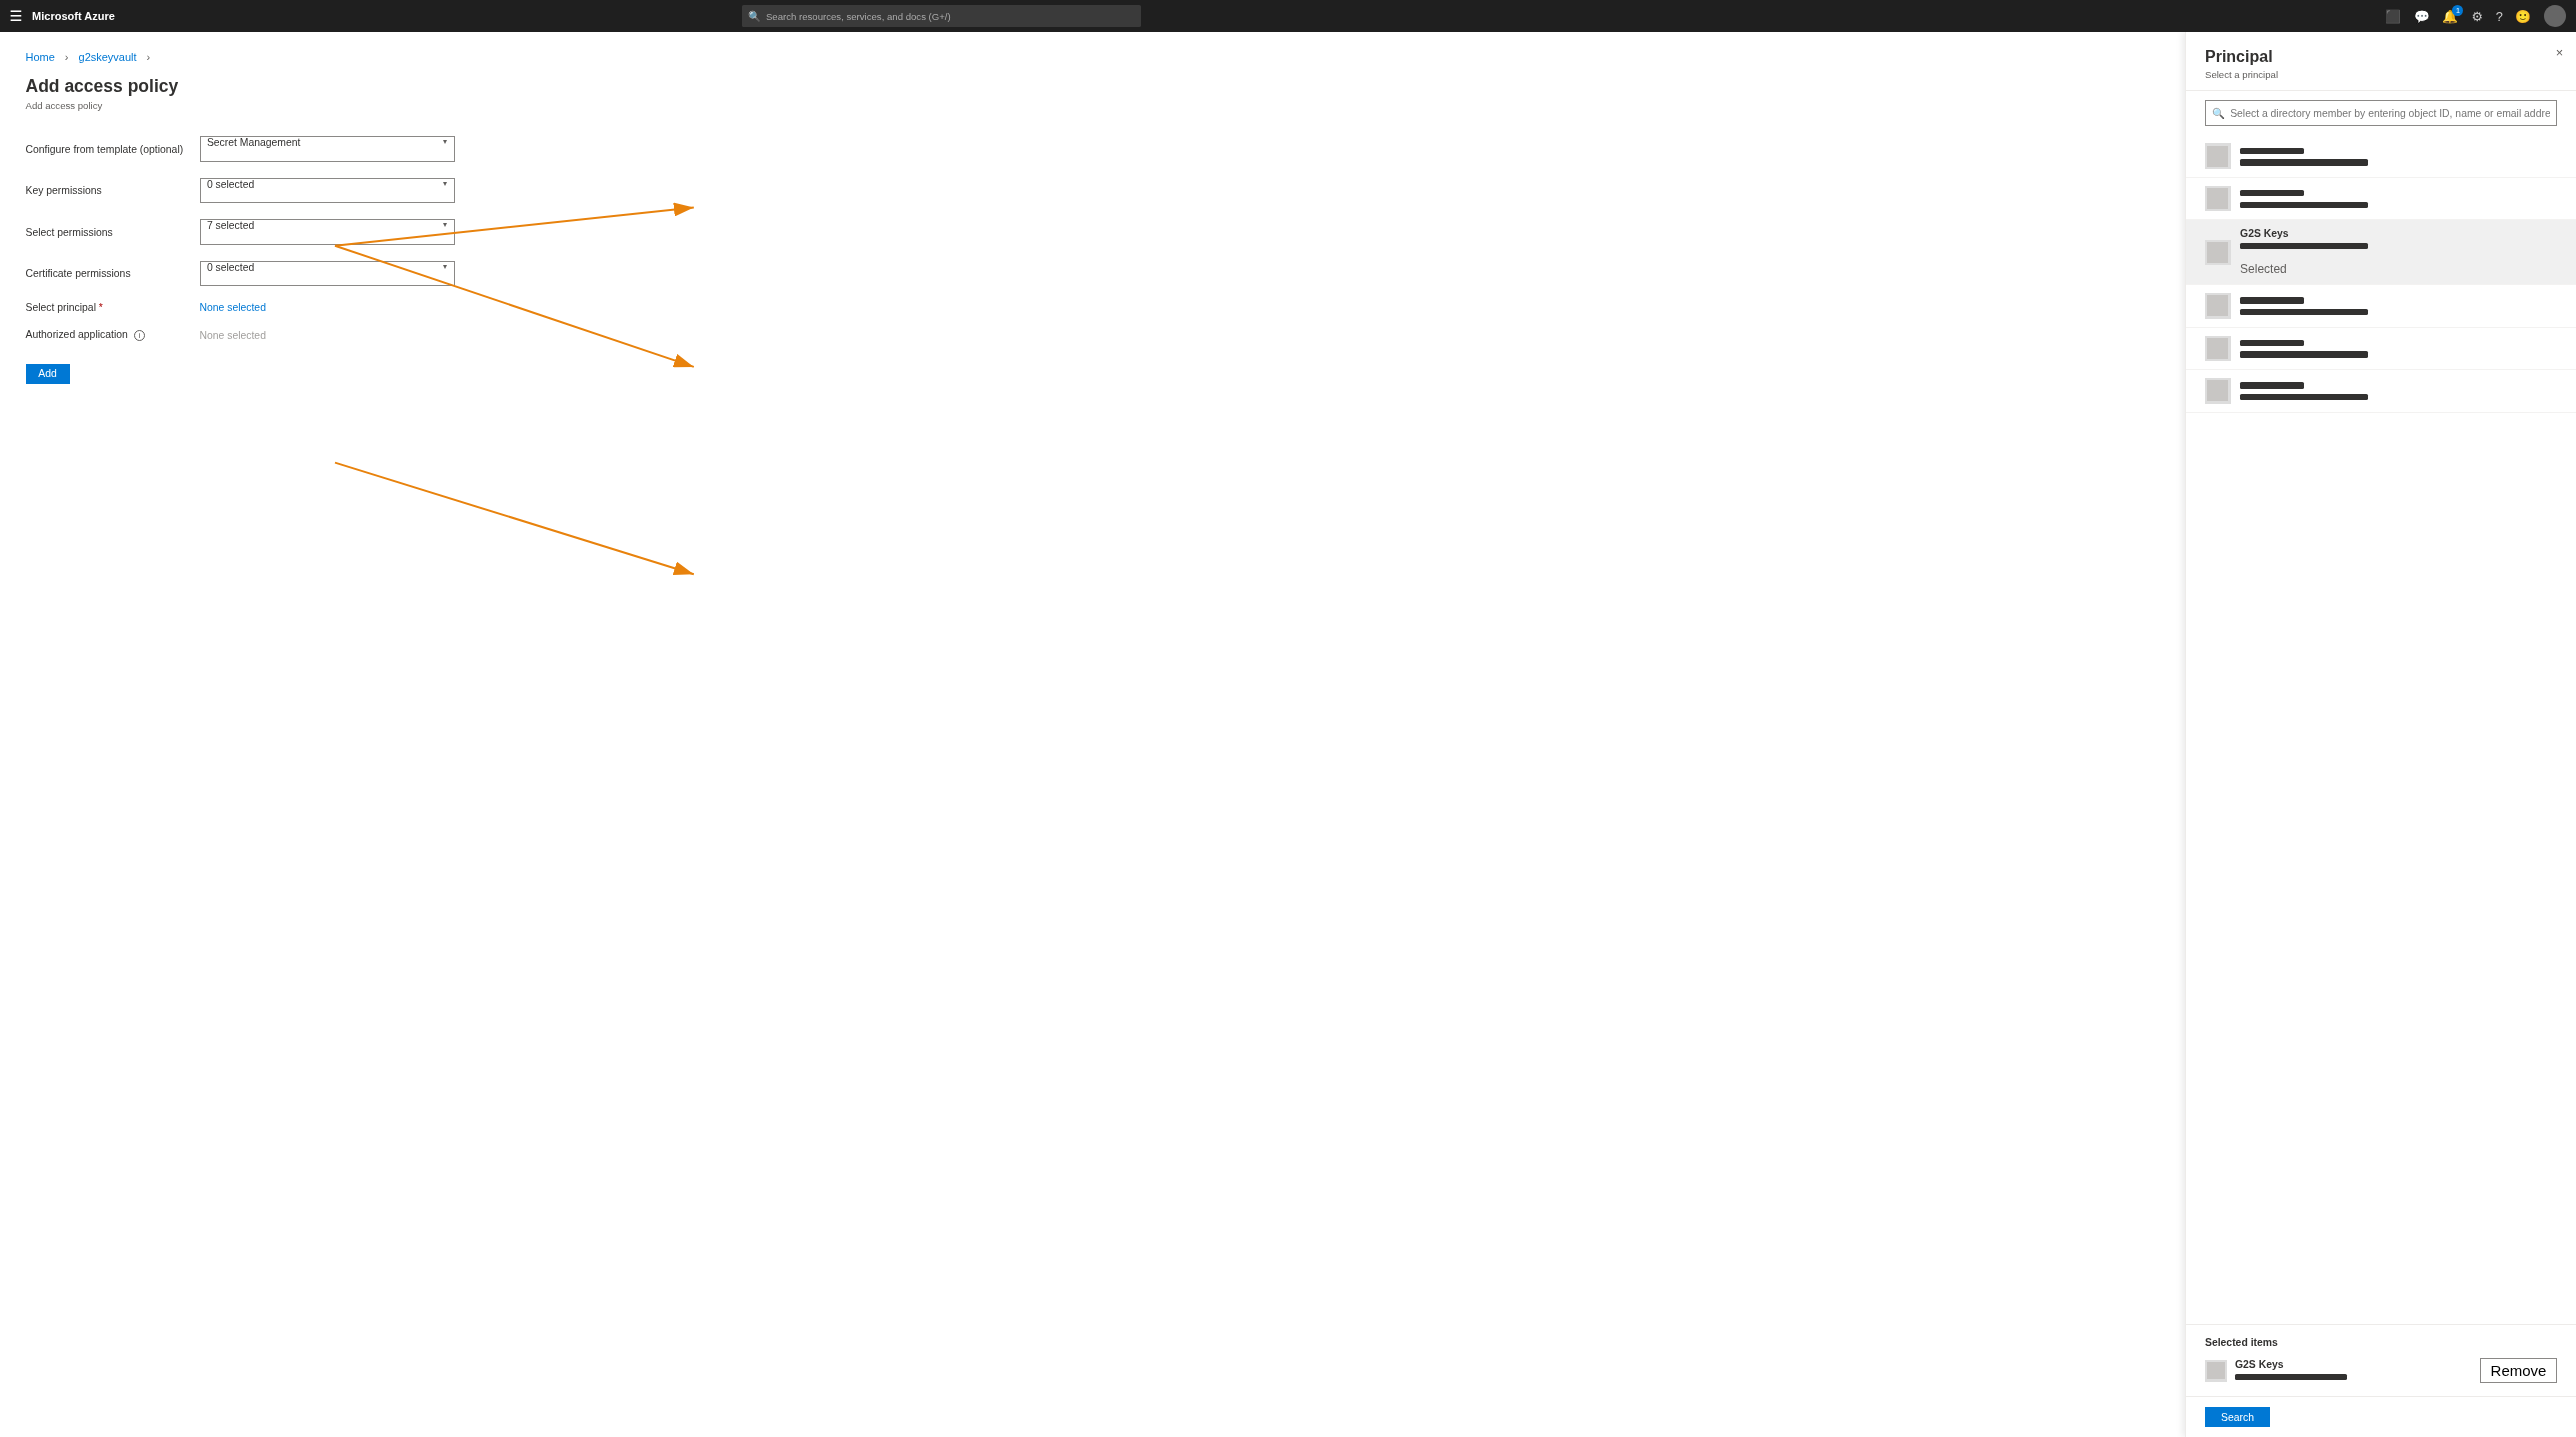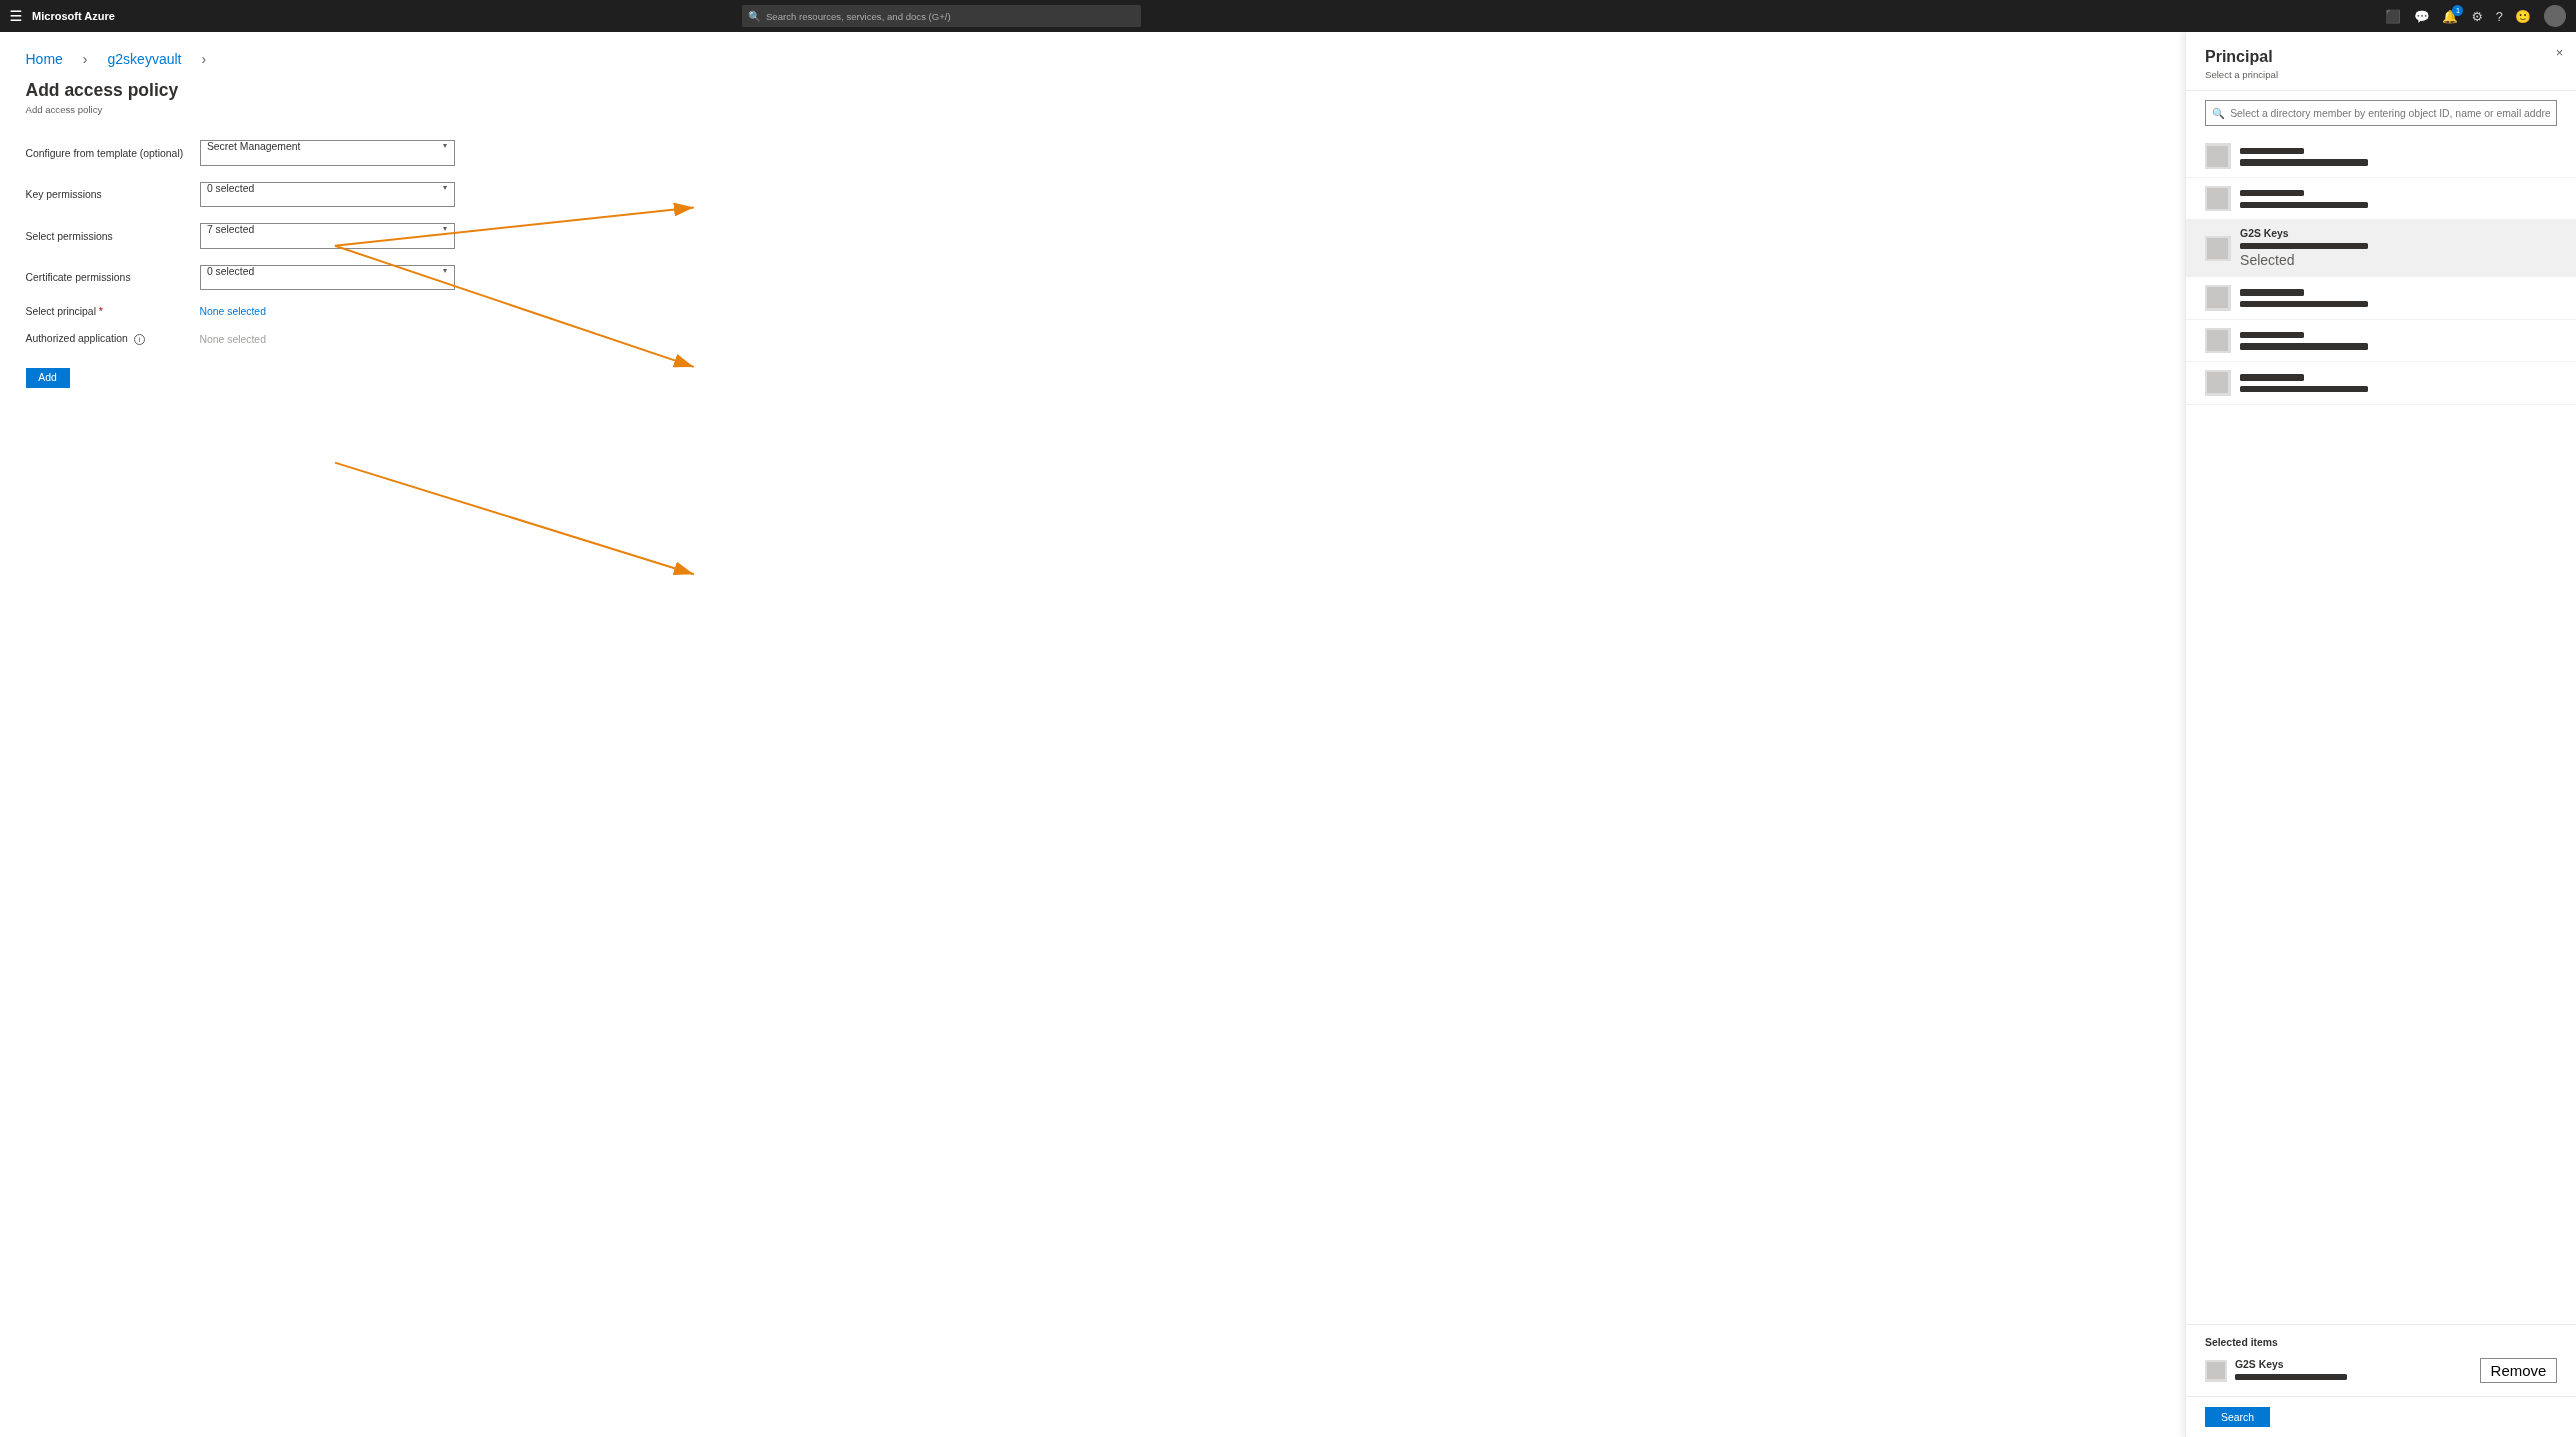--- a/index.html
+++ b/index.html
@@ -34,21 +34,21 @@
     }
     .avatar { width: 22px; height: 22px; border-radius: 50%; background: #666; cursor: pointer; }
 
     
     .main-wrapper { margin-top: 32px; display: flex; height: calc(100vh - 32px); overflow: hidden; }
 
     
     .left-panel { flex: 1; background: #fff; overflow-y: auto; padding: 19px 25.5px; position: relative; }
 
     
-    .breadcrumb { display: flex; align-items: center; gap: 20px; font-size: 14px; color: #0078d4; margin-bottom: 12.8px; }
+    .breadcrumb { display: flex; align-items: center; gap: 10px; font-size: 11px; color: #0078d4; margin-bottom: 12.8px; }
     .breadcrumb-sep { color: #605e5c; }
     .breadcrumb a { color: #0078d4; text-decoration: none; cursor: pointer; }
 
     
     .page-title { font-size: 17.5px; font-weight: 600; color: #323130; margin-bottom: 3.2px; }
     .page-subtitle { font-size: 9.6px; color: #605e5c; margin-bottom: 25.5px; }
 
     
     .form-row { display: flex; align-items: center; margin-bottom: 16px; }
     .form-label { width: 174px; font-size: 10.4px; color: #323130; flex-shrink: 0; }
@@ -114,21 +114,21 @@
     }
     .dir-avatar-inner {
       width: 21px; height: 21px; background: #c8c6c4;
     }
     .dir-info { flex: 1; }
     .dir-name { font-size: 10.4px; font-weight: 600; color: #323130; }
     .dir-sub { font-size: 8.8px; color: #605e5c; margin-top: 1.6px; }
     .dir-redacted {
       display: inline-block; height: 6.4px; background: #323130; border-radius: 1.6px;
     }
-    .dir-selected-label { font-size: 14px; color: #605e5c; margin-top: 1px; }
+    .dir-selected-label { font-size: 12px; color: #605e5c; margin-top: 11px; }
 
     
     .selected-section { padding: 12.8px 19px; border-top: 0.8px solid #edebe9; }
     .selected-title { font-size: 10.4px; font-weight: 600; margin-bottom: 9.6px; }
     .selected-item { display: flex; align-items: center; }
     .remove-btn {
       margin-left: auto; border: 0.8px solid #8a8886; background: #fff;
       padding: 3.2px 9.6px; font-size: 15px; cursor: pointer;
     }
 

